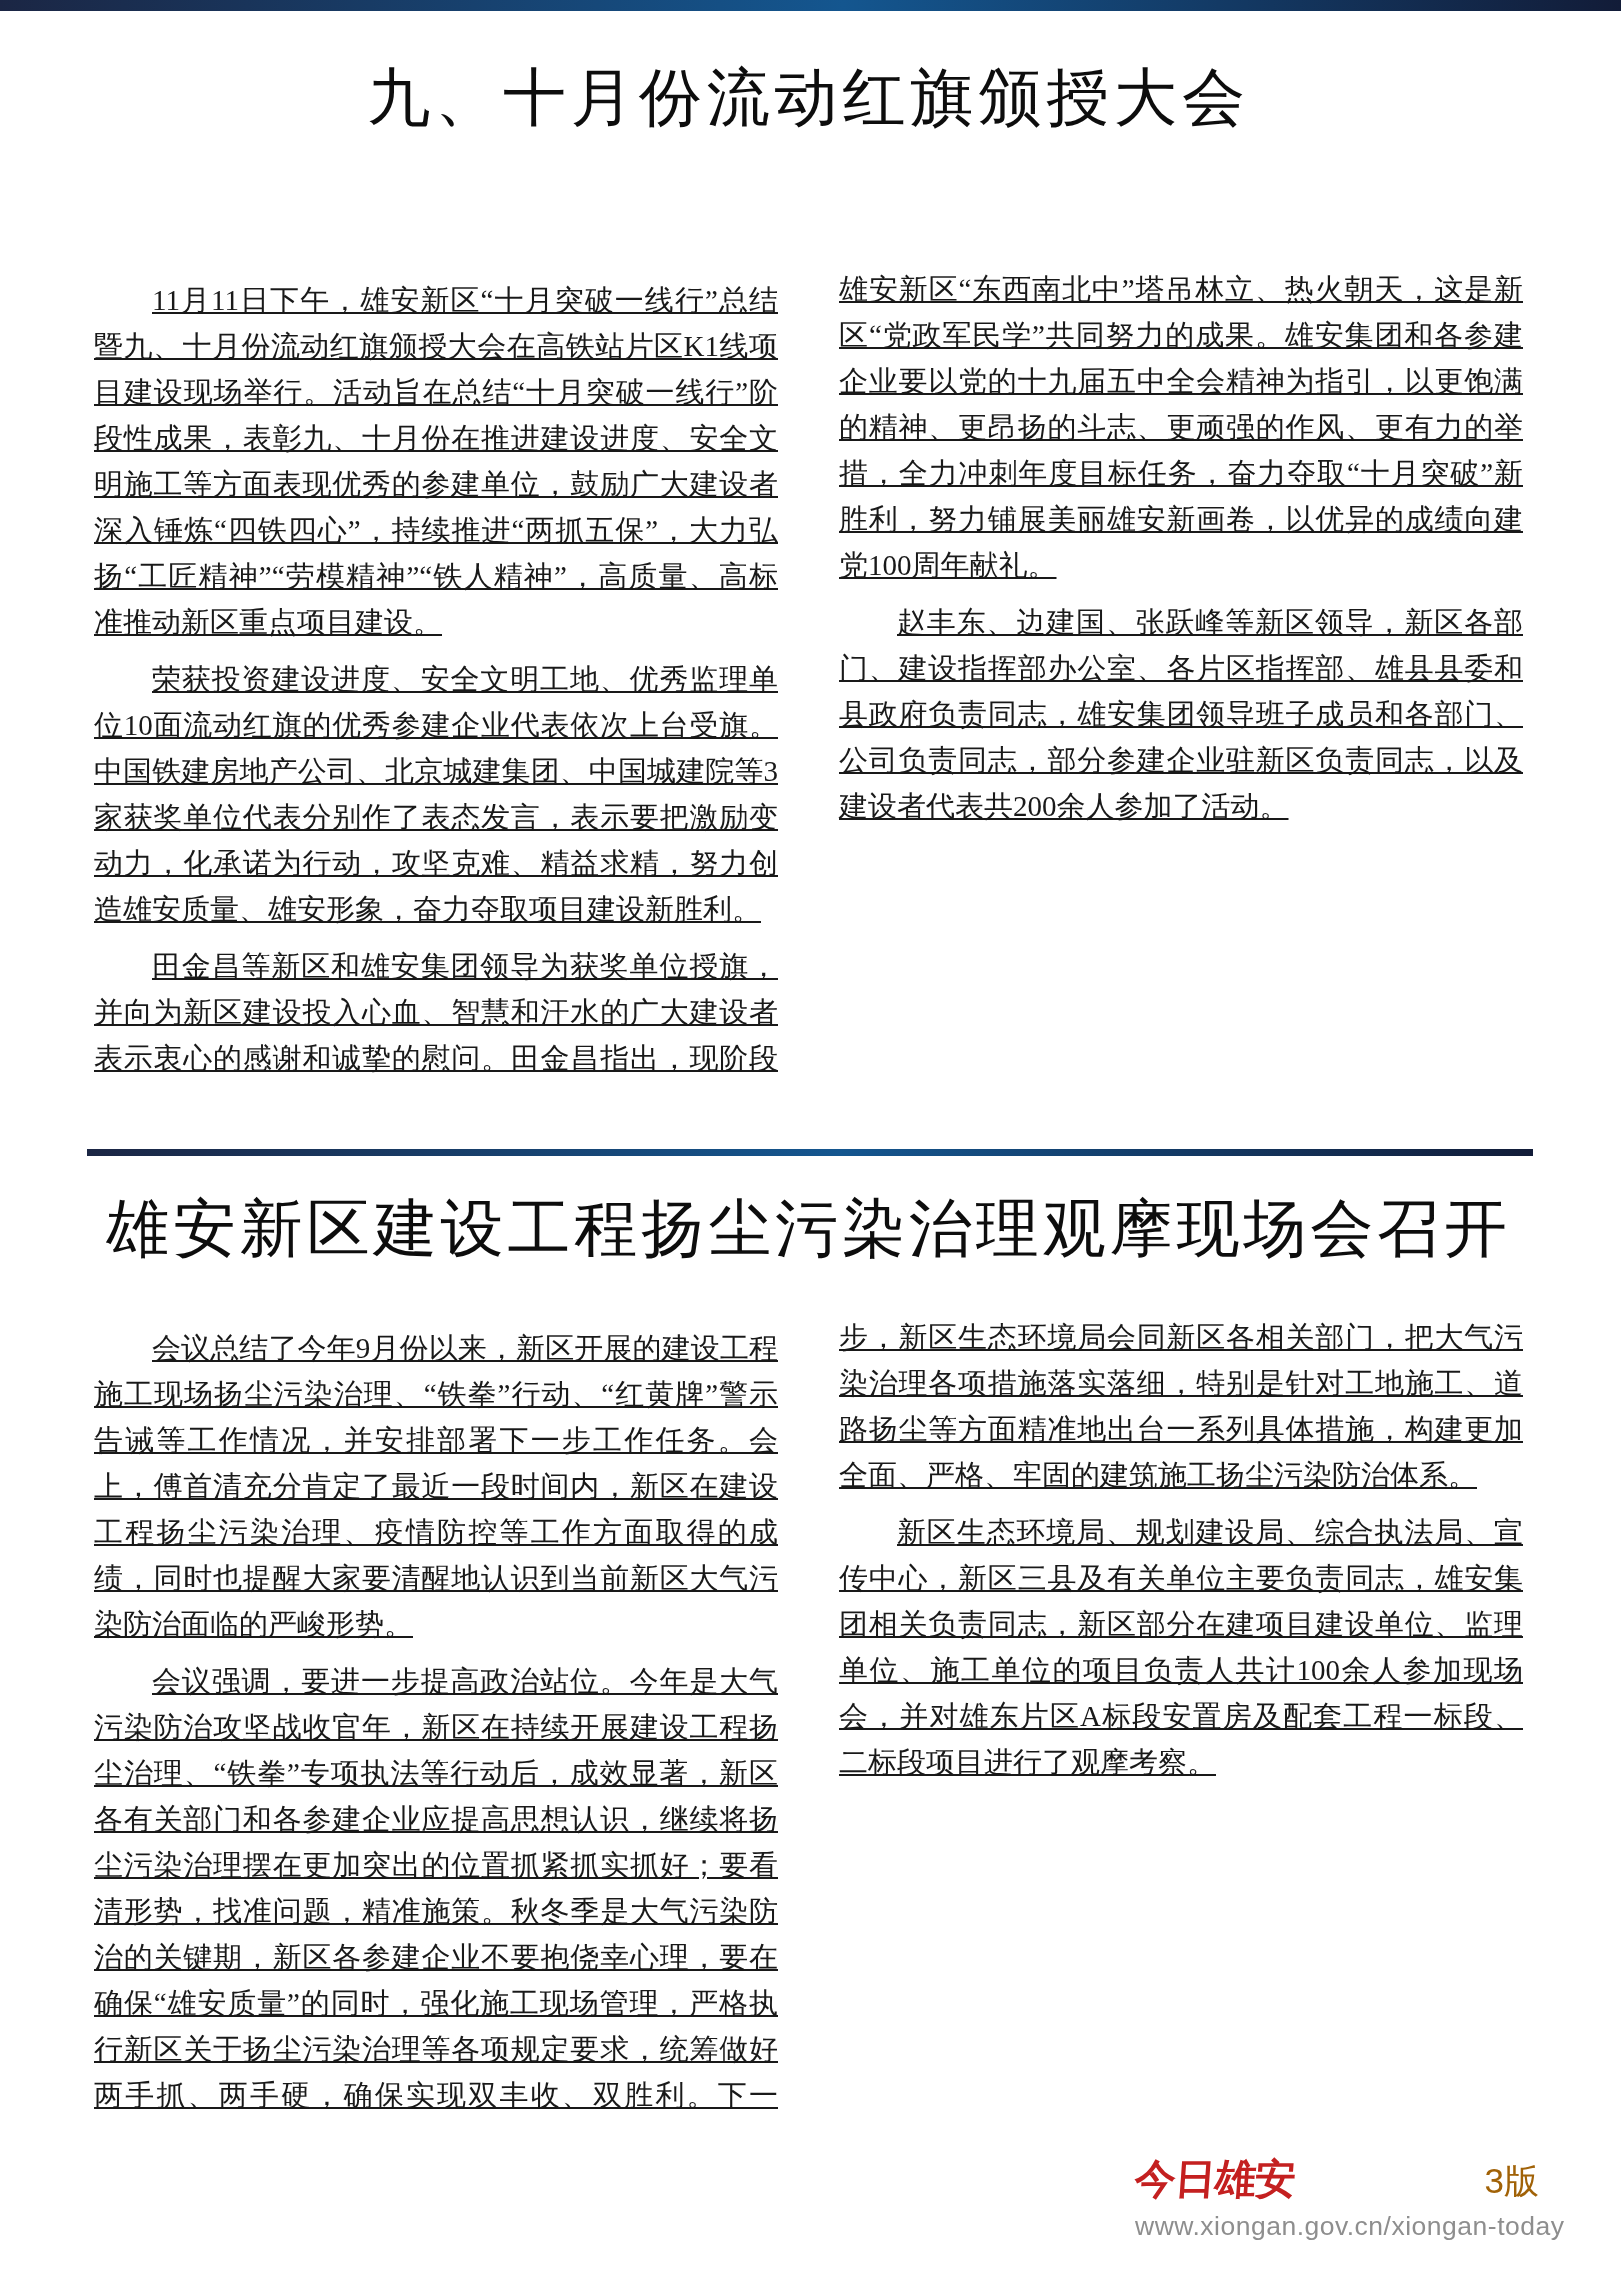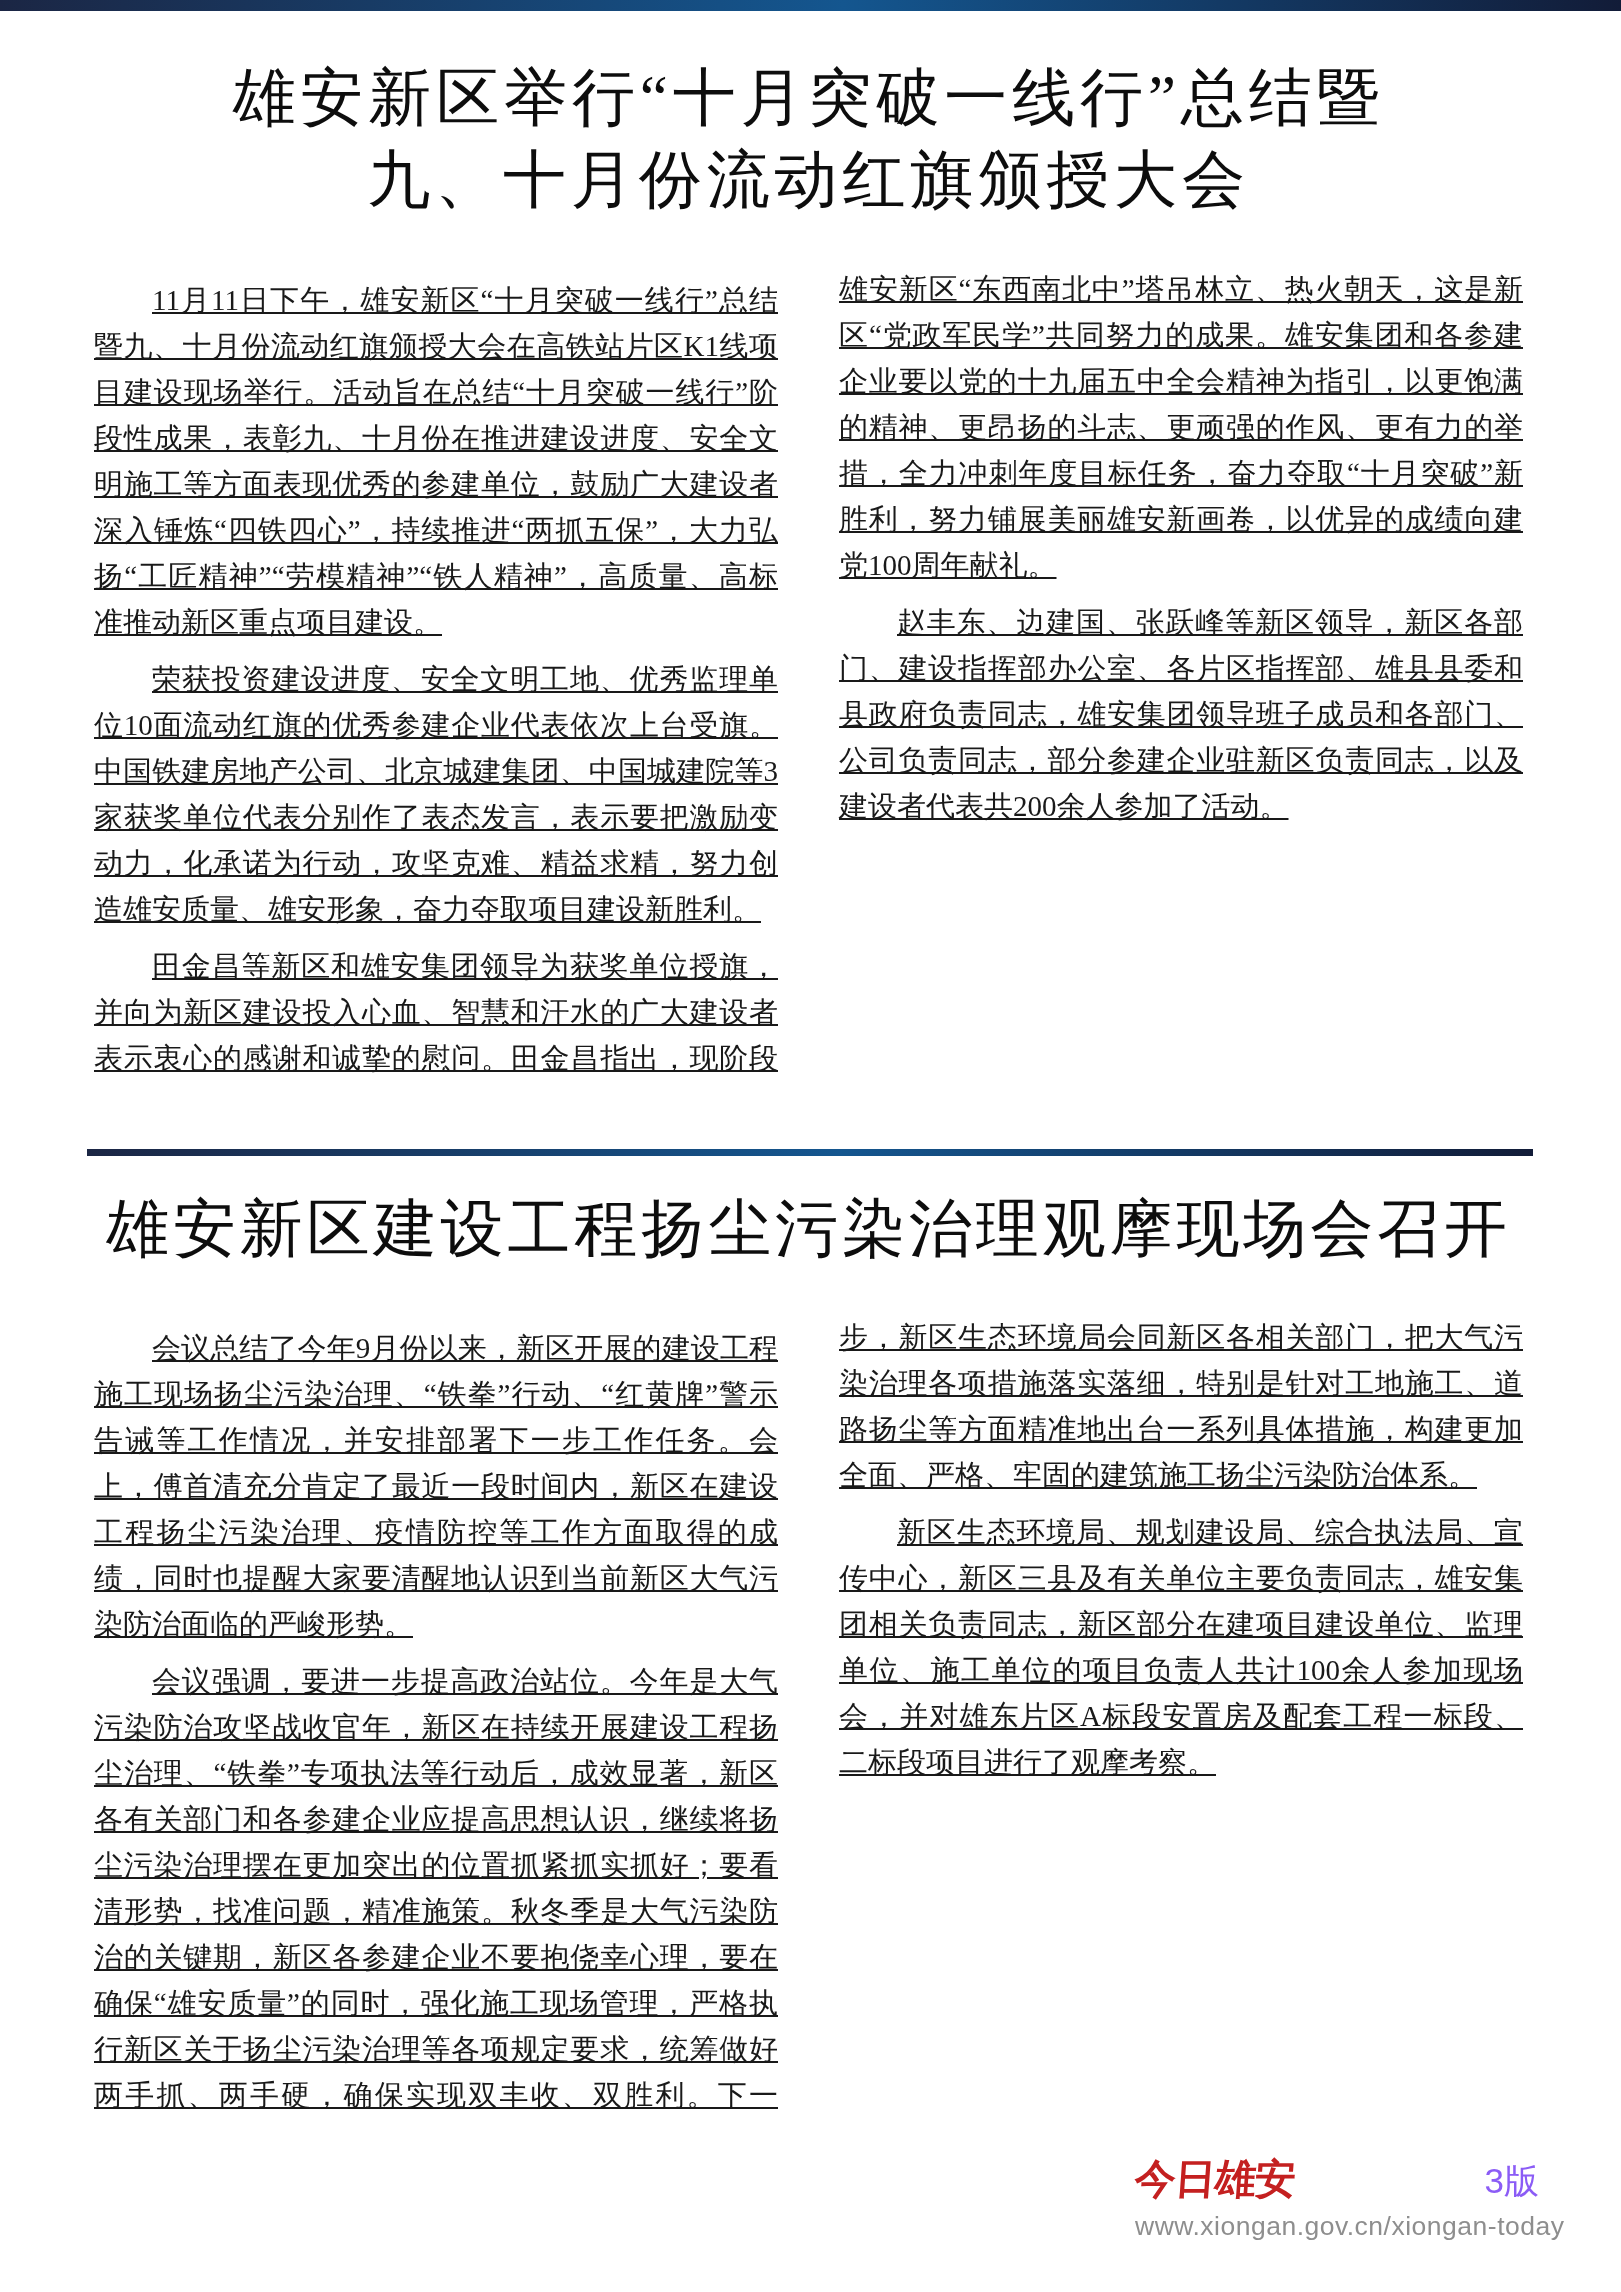--- a/index.html
+++ b/index.html
@@ -87,21 +87,20 @@
 </style>
 </head>
 <body>
 
 <div class="page">
 
   <div class="accent-bar" style="background: linear-gradient(90deg, rgb(27, 38, 68) 0%, rgb(20, 86, 143) 52%, rgb(18, 28, 56) 100%);"></div>
 
   <section>
     <h1 class="article-title title-1" id="title-0">
-        <div>雄安新区举行“十月突破一线行”总结暨</div>
         <div>九、十月份流动红旗颁授大会</div>
       </h1>
     <div class="article-body body-1" id="body-0" style="color: rgb(25, 25, 25);">
         <p>11月11日下午，雄安新区“十月突破一线行”总结暨九、十月份流动红旗颁授大会在高铁站片区K1线项目建设现场举行。活动旨在总结“十月突破一线行”阶段性成果，表彰九、十月份在推进建设进度、安全文明施工等方面表现优秀的参建单位，鼓励广大建设者深入锤炼“四铁四心”，持续推进“两抓五保”，大力弘扬“工匠精神”“劳模精神”“铁人精神”，高质量、高标准推动新区重点项目建设。</p>
         <p>荣获投资建设进度、安全文明工地、优秀监理单位10面流动红旗的优秀参建企业代表依次上台受旗。中国铁建房地产公司、北京城建集团、中国城建院等3家获奖单位代表分别作了表态发言，表示要把激励变动力，化承诺为行动，攻坚克难、精益求精，努力创造雄安质量、雄安形象，奋力夺取项目建设新胜利。</p>
         <p>田金昌等新区和雄安集团领导为获奖单位授旗，并向为新区建设投入心血、智慧和汗水的广大建设者表示衷心的感谢和诚挚的慰问。田金昌指出，现阶段雄安新区“东西南北中”塔吊林立、热火朝天，这是新区“党政军民学”共同努力的成果。雄安集团和各参建企业要以党的十九届五中全会精神为指引，以更饱满的精神、更昂扬的斗志、更顽强的作风、更有力的举措，全力冲刺年度目标任务，奋力夺取“十月突破”新胜利，努力铺展美丽雄安新画卷，以优异的成绩向建党100周年献礼。</p>
         <p>赵丰东、边建国、张跃峰等新区领导，新区各部门、建设指挥部办公室、各片区指挥部、雄县县委和县政府负责同志，雄安集团领导班子成员和各部门、公司负责同志，部分参建企业驻新区负责同志，以及建设者代表共200余人参加了活动。</p>
       </div>
   </section>
 
@@ -114,19 +113,19 @@
     <div class="article-body body-2" id="body-1" style="color: rgb(25, 25, 25);">
         <p>会议总结了今年9月份以来，新区开展的建设工程施工现场扬尘污染治理、“铁拳”行动、“红黄牌”警示告诫等工作情况，并安排部署下一步工作任务。会上，傅首清充分肯定了最近一段时间内，新区在建设工程扬尘污染治理、疫情防控等工作方面取得的成绩，同时也提醒大家要清醒地认识到当前新区大气污染防治面临的严峻形势。</p>
         <p>会议强调，要进一步提高政治站位。今年是大气污染防治攻坚战收官年，新区在持续开展建设工程扬尘治理、“铁拳”专项执法等行动后，成效显著，新区各有关部门和各参建企业应提高思想认识，继续将扬尘污染治理摆在更加突出的位置抓紧抓实抓好；要看清形势，找准问题，精准施策。秋冬季是大气污染防治的关键期，新区各参建企业不要抱侥幸心理，要在确保“雄安质量”的同时，强化施工现场管理，严格执行新区关于扬尘污染治理等各项规定要求，统筹做好两手抓、两手硬，确保实现双丰收、双胜利。下一步，新区生态环境局会同新区各相关部门，把大气污染治理各项措施落实落细，特别是针对工地施工、道路扬尘等方面精准地出台一系列具体措施，构建更加全面、严格、牢固的建筑施工扬尘污染防治体系。</p>
         <p>新区生态环境局、规划建设局、综合执法局、宣传中心，新区三县及有关单位主要负责同志，雄安集团相关负责同志，新区部分在建项目建设单位、监理单位、施工单位的项目负责人共计100余人参加现场会，并对雄东片区A标段安置房及配套工程一标段、二标段项目进行了观摩考察。</p>
       </div>
   </section>
 
   <footer class="page-footer">
     <div class="footer-row">
       <span class="masthead" style="color: rgb(196, 32, 32);">今日雄安</span>
-      <span class="page-no" style="color: #8b5cf6;">3版</span>
+      <span class="page-no" style="color: #a16207;">3版</span>
     </div>
     <div class="site-url" style="color: rgb(142, 142, 142);">www.xiongan.gov.cn/xiongan-today</div>
   </footer>
 
 </div>
 
 
 </body></html>

